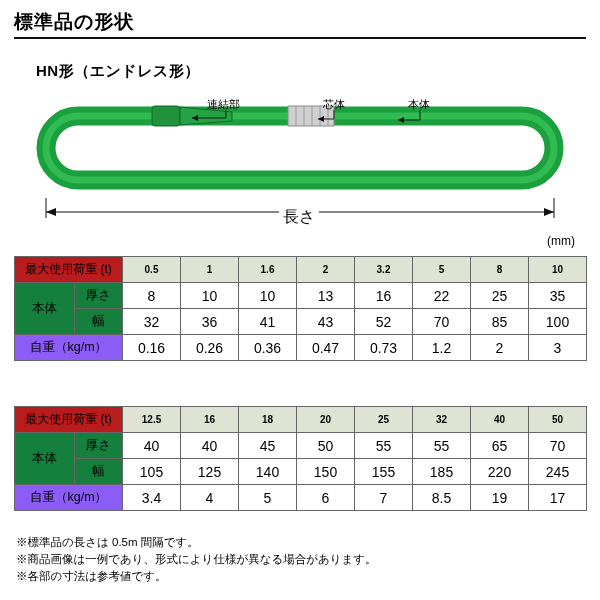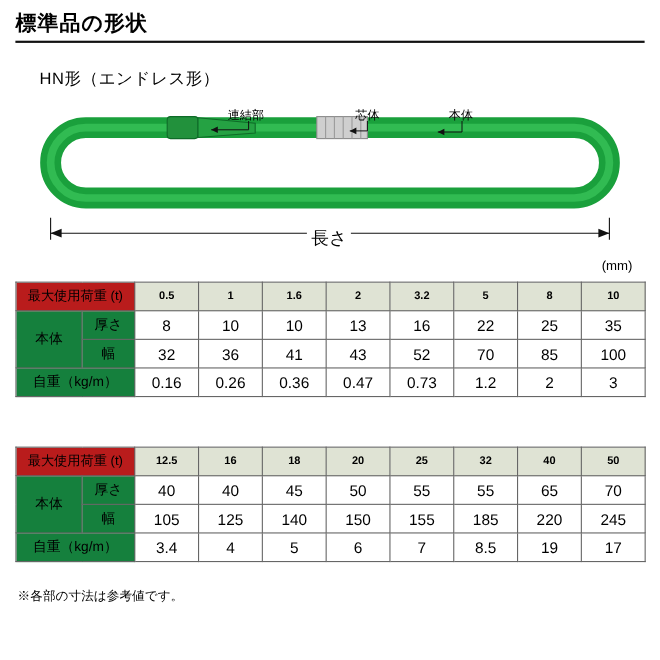--- a/index.html
+++ b/index.html
@@ -39,21 +39,21 @@
     border-bottom: 2px solid #111111;
     width: 572px;
   }
 
   
   .subtitle {
     position: absolute;
     left: 36px;
     top: 62px;
     font-size: 15px;
-    font-weight: normal;
+    font-weight: bold;
     letter-spacing: 0.5px;
   }
 
   
   .diagram {
     position: absolute;
     left: 0px;
     top: 88px;
     width: 600px;
     height: 150px;
@@ -104,21 +104,21 @@
     background: #b91c1c;
     font-size: 12px;
     text-align: left;
     padding-left: 5px;
   }
   td.row-label {
     background: #15803d;
     font-size: 12.5px;
   }
   td.row-label-wide {
-    background: #15803d;
+    background: #8b5cf6;
     font-size: 12.5px;
     text-align: left;
     padding-left: 5px;
   }
   td.val-head {
     background: #dfe3d4;
     font-weight: bold;
     font-size: 10px;
   }
   td.val {
@@ -323,16 +323,18 @@
         <td class="val">6</td>
         <td class="val">7</td>
         <td class="val">8.5</td>
         <td class="val">19</td>
         <td class="val">17</td>
       </tr>
     </tbody>
   </table>
 
   <div class="notes">
+    <div>※標準品の長さは 0.5m 間隔です。</div>
+    <div>※商品画像は一例であり、形式により仕様が異なる場合があります。</div>
     <div>※各部の寸法は参考値です。</div>
   </div>
 
 </div>
 
 </body></html>

